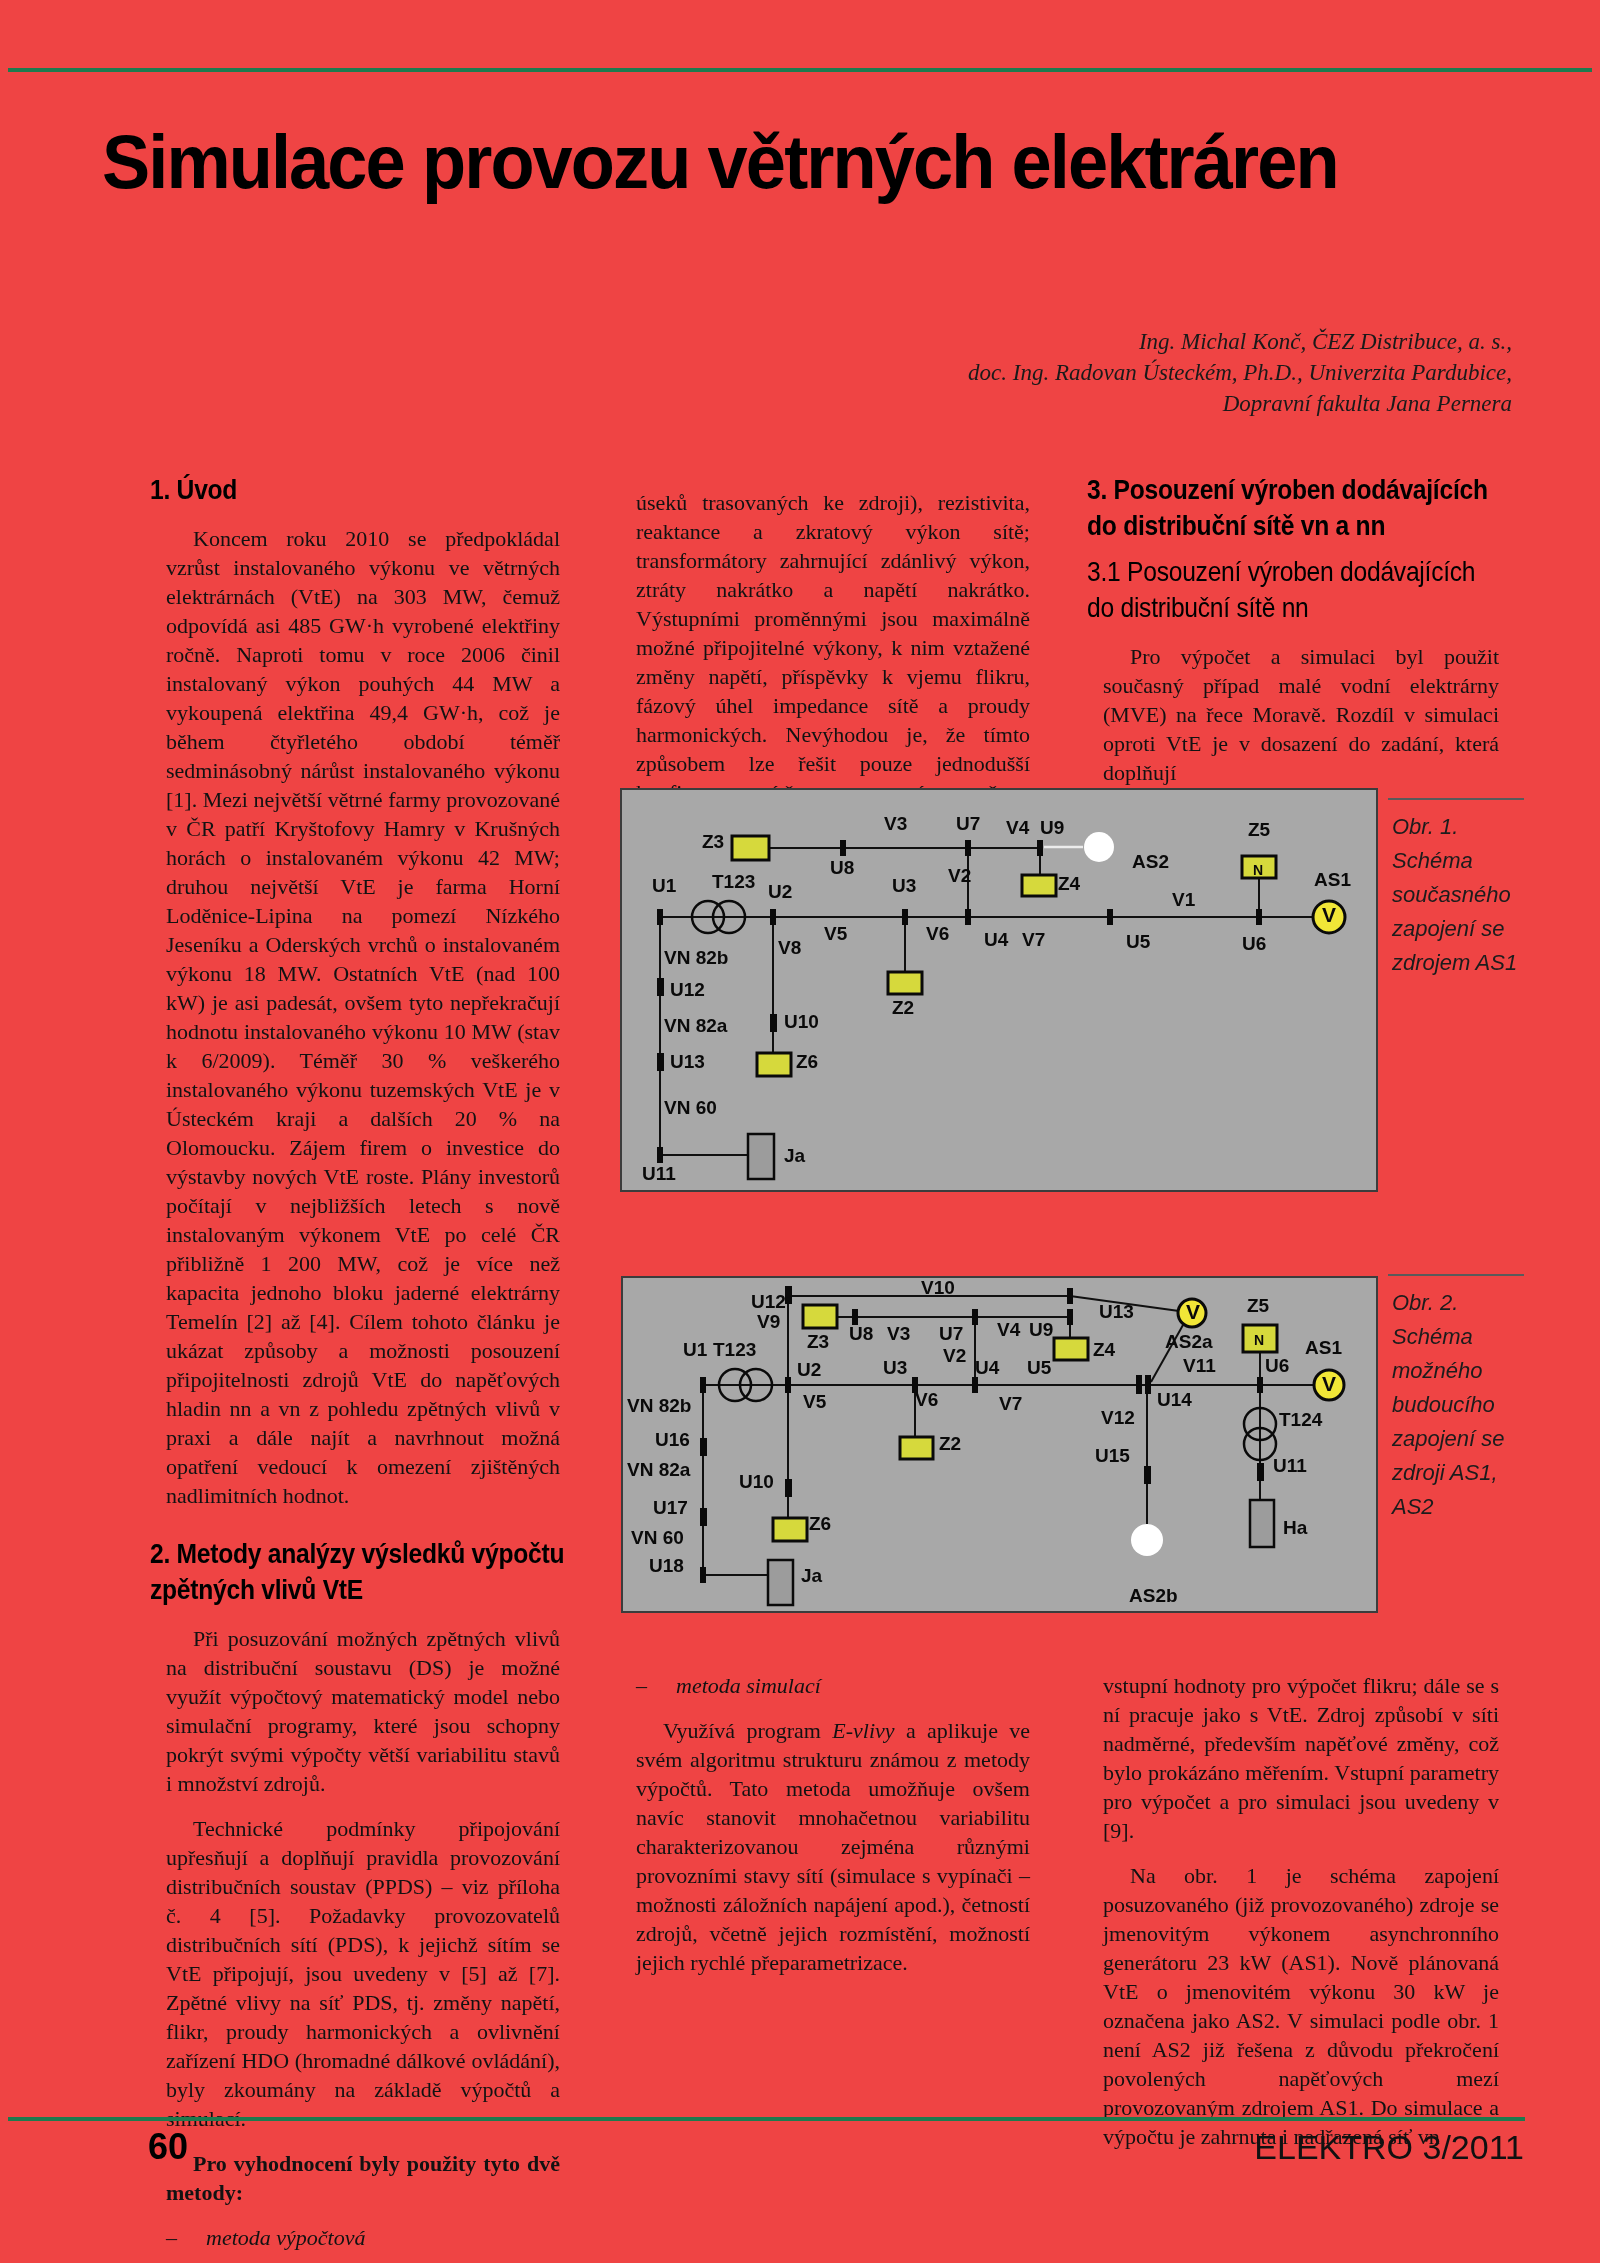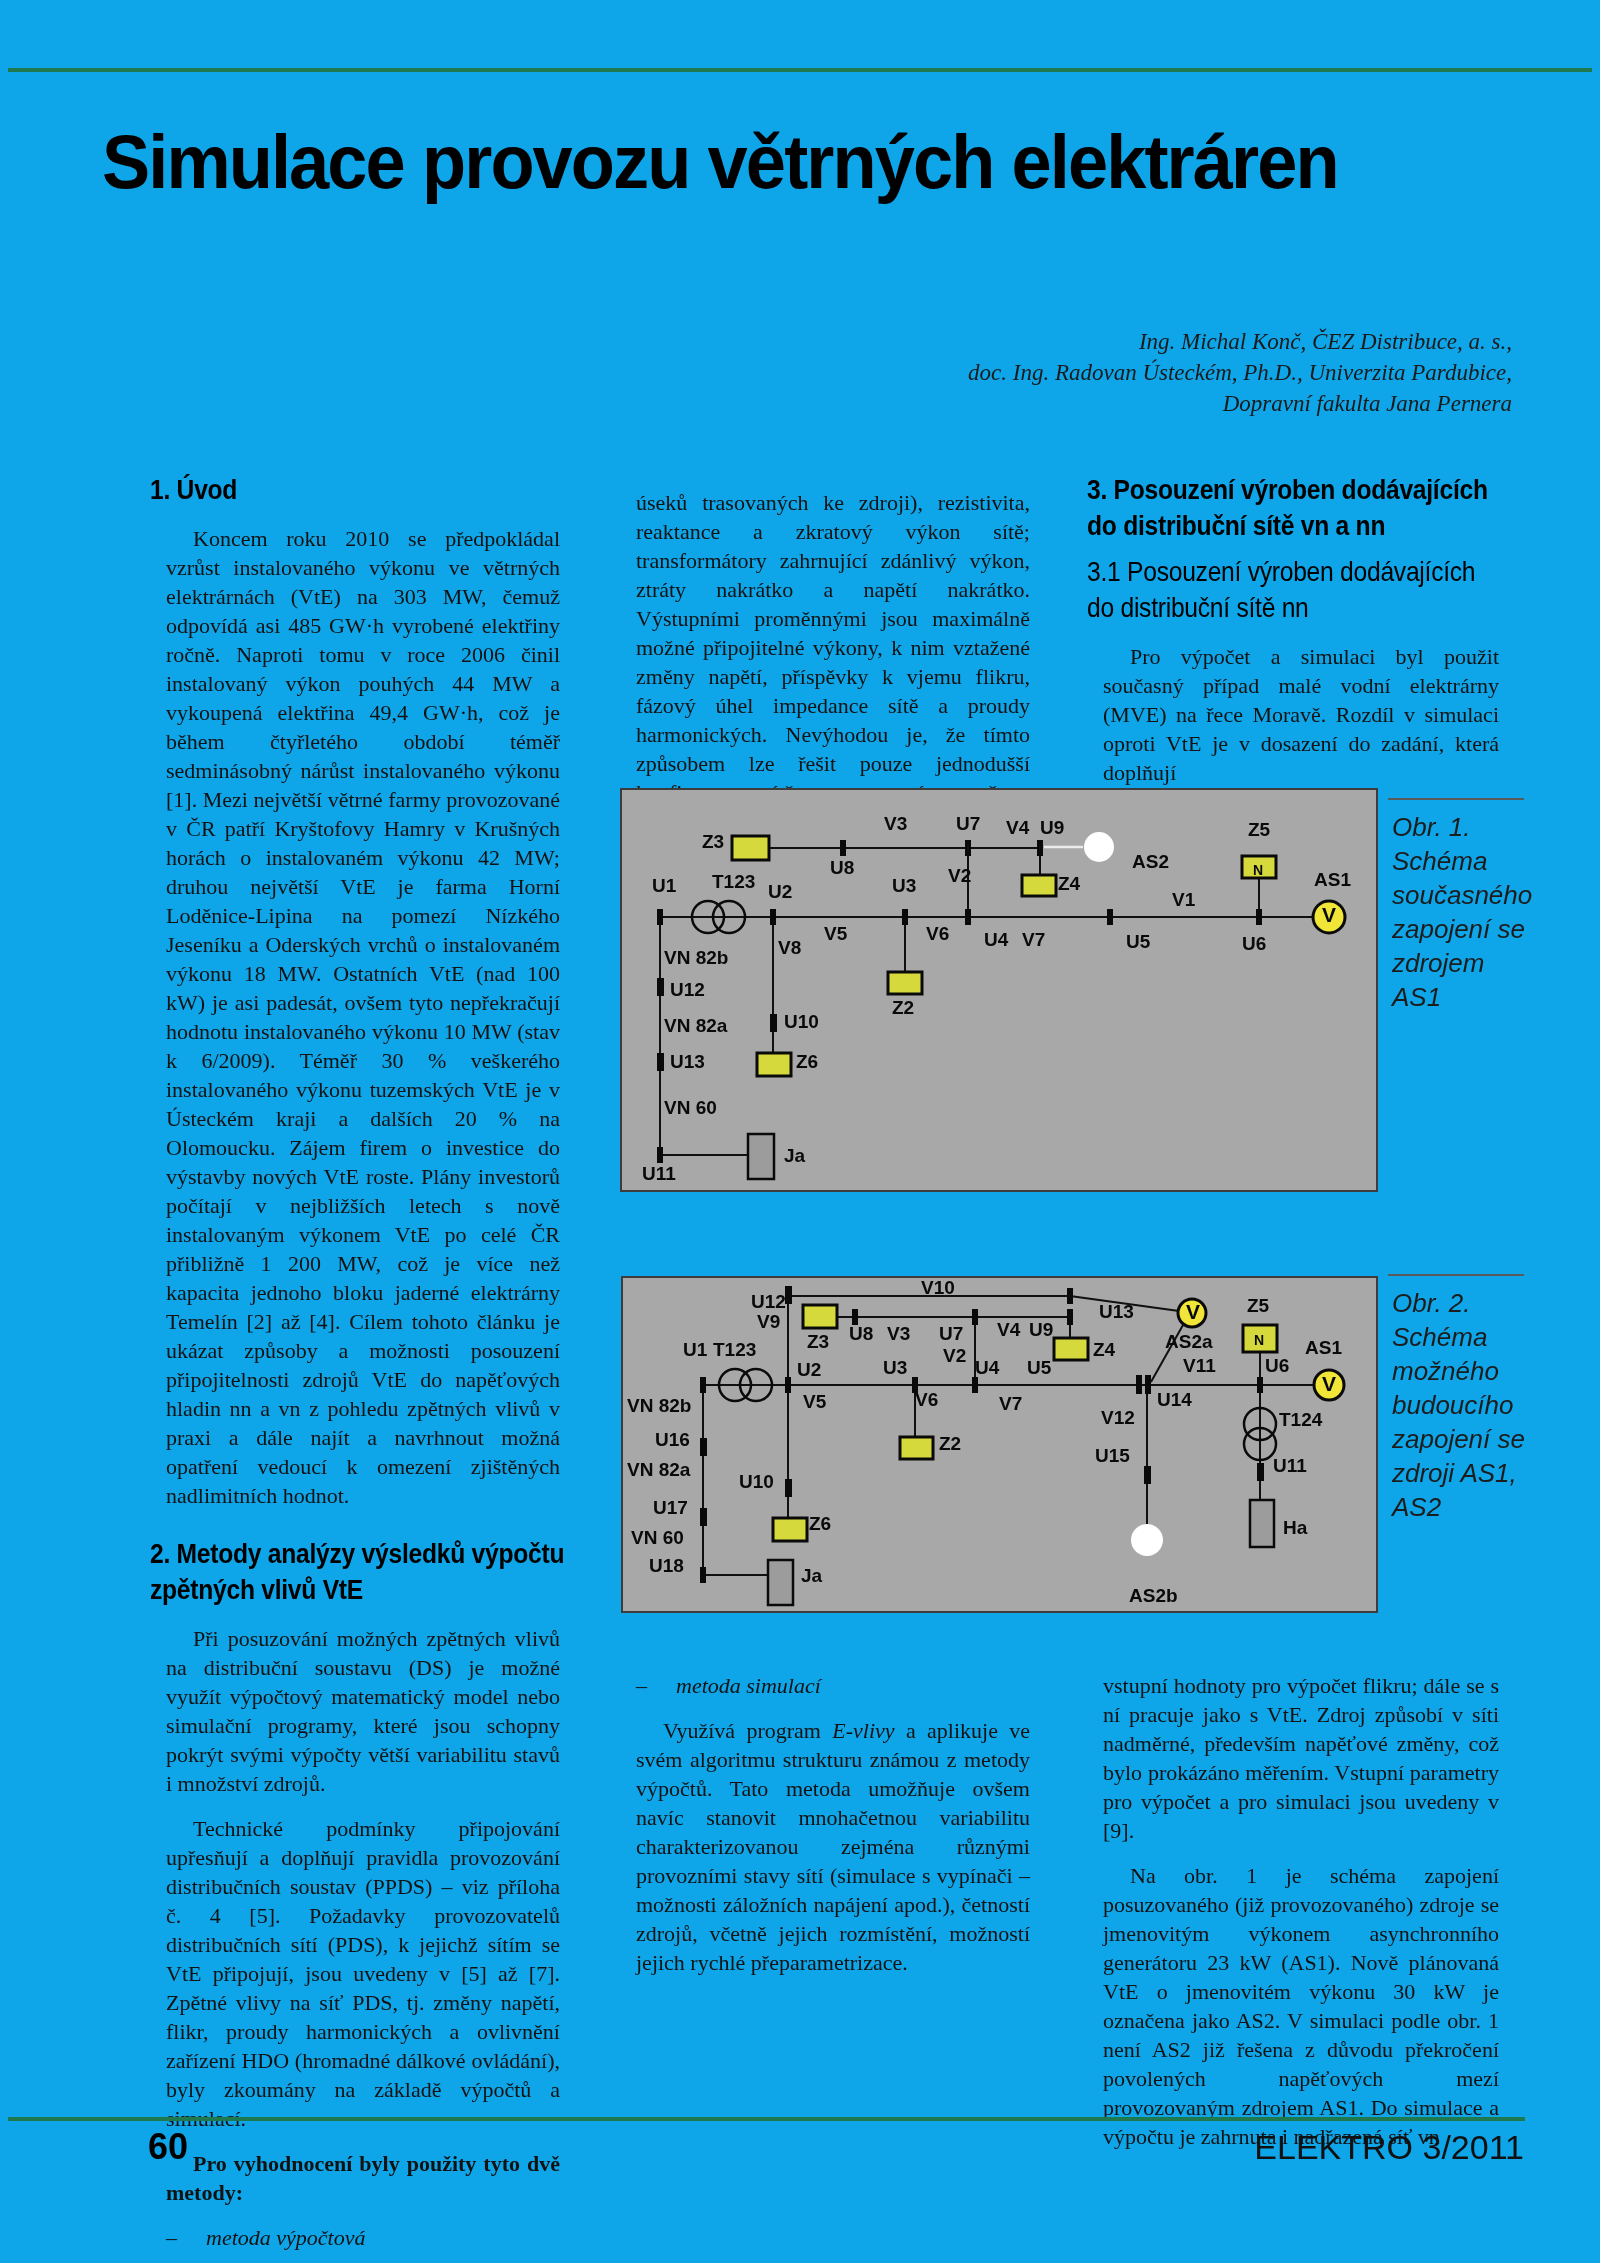--- a/index.html
+++ b/index.html
@@ -1,16 +1,16 @@
 <!DOCTYPE html>
 <html lang="cs"><head>
 <meta charset="utf-8">
 <style>
   html,body{margin:0;padding:0;background:#ffffff;}
-  .page{position:relative;width:1600px;height:2263px;background:#0ea5e9;overflow:hidden;
+  .page{position:relative;width:1600px;height:2263px;background:#ef4444;overflow:hidden;
         font-family:"Liberation Serif",serif;color:#121212;}
   .rule{position:absolute;background:#1e7a4e;height:4px;}
   .rule-top{left:8px;top:68px;width:1584px;}
   .rule-bottom{left:8px;top:2117px;width:1517px;}
   .title{position:absolute;left:102px;top:118px;margin:0;font-family:"Liberation Sans",sans-serif;
          font-weight:700;font-size:76px;letter-spacing:-2px;color:#000;white-space:nowrap;
          transform:scaleX(0.95);transform-origin:0 0;}
   .authors{position:absolute;right:88px;top:326px;text-align:right;font-style:italic;
            font-size:23px;line-height:31px;color:#1a1a1a;}
   .col{position:absolute;width:426px;font-size:22px;line-height:29px;text-align:justify;}
@@ -29,21 +29,21 @@
   .fig{position:absolute;background:#a8a8a8;border:2px solid #3c3c3c;box-sizing:border-box;}
   #fig1{left:620px;top:788px;width:758px;height:404px;}
   #fig2{left:621px;top:1276px;width:757px;height:337px;}
   .figsvg{position:absolute;left:0;top:0;}
   .dlab{position:absolute;font-family:"Liberation Sans",sans-serif;font-weight:700;font-size:19px;
         line-height:20px;color:#0a0a0a;white-space:nowrap;}
   .dlab.small{font-size:14px;}
   .dlab.vmark{font-size:21px;}
   .cap-rule{position:absolute;left:1388px;width:136px;height:2px;background:#5a5a5a;}
   .caption{position:absolute;left:1392px;width:146px;font-family:"Liberation Sans",sans-serif;
-           font-style:italic;font-size:26px;line-height:34px;color:#1c1c1c;}
+           font-style:italic;font-size:22px;line-height:34px;color:#1c1c1c;}
   .footer-num{position:absolute;left:148px;top:2126px;font-family:"Liberation Sans",sans-serif;
            font-weight:700;font-size:36px;color:#000;}
   .footer-journal{position:absolute;right:76px;top:2128px;font-family:"Liberation Sans",sans-serif;
            font-weight:400;font-size:34px;color:#111;}
 </style>
 </head>
 <body>
 
 <div class="page">
 

